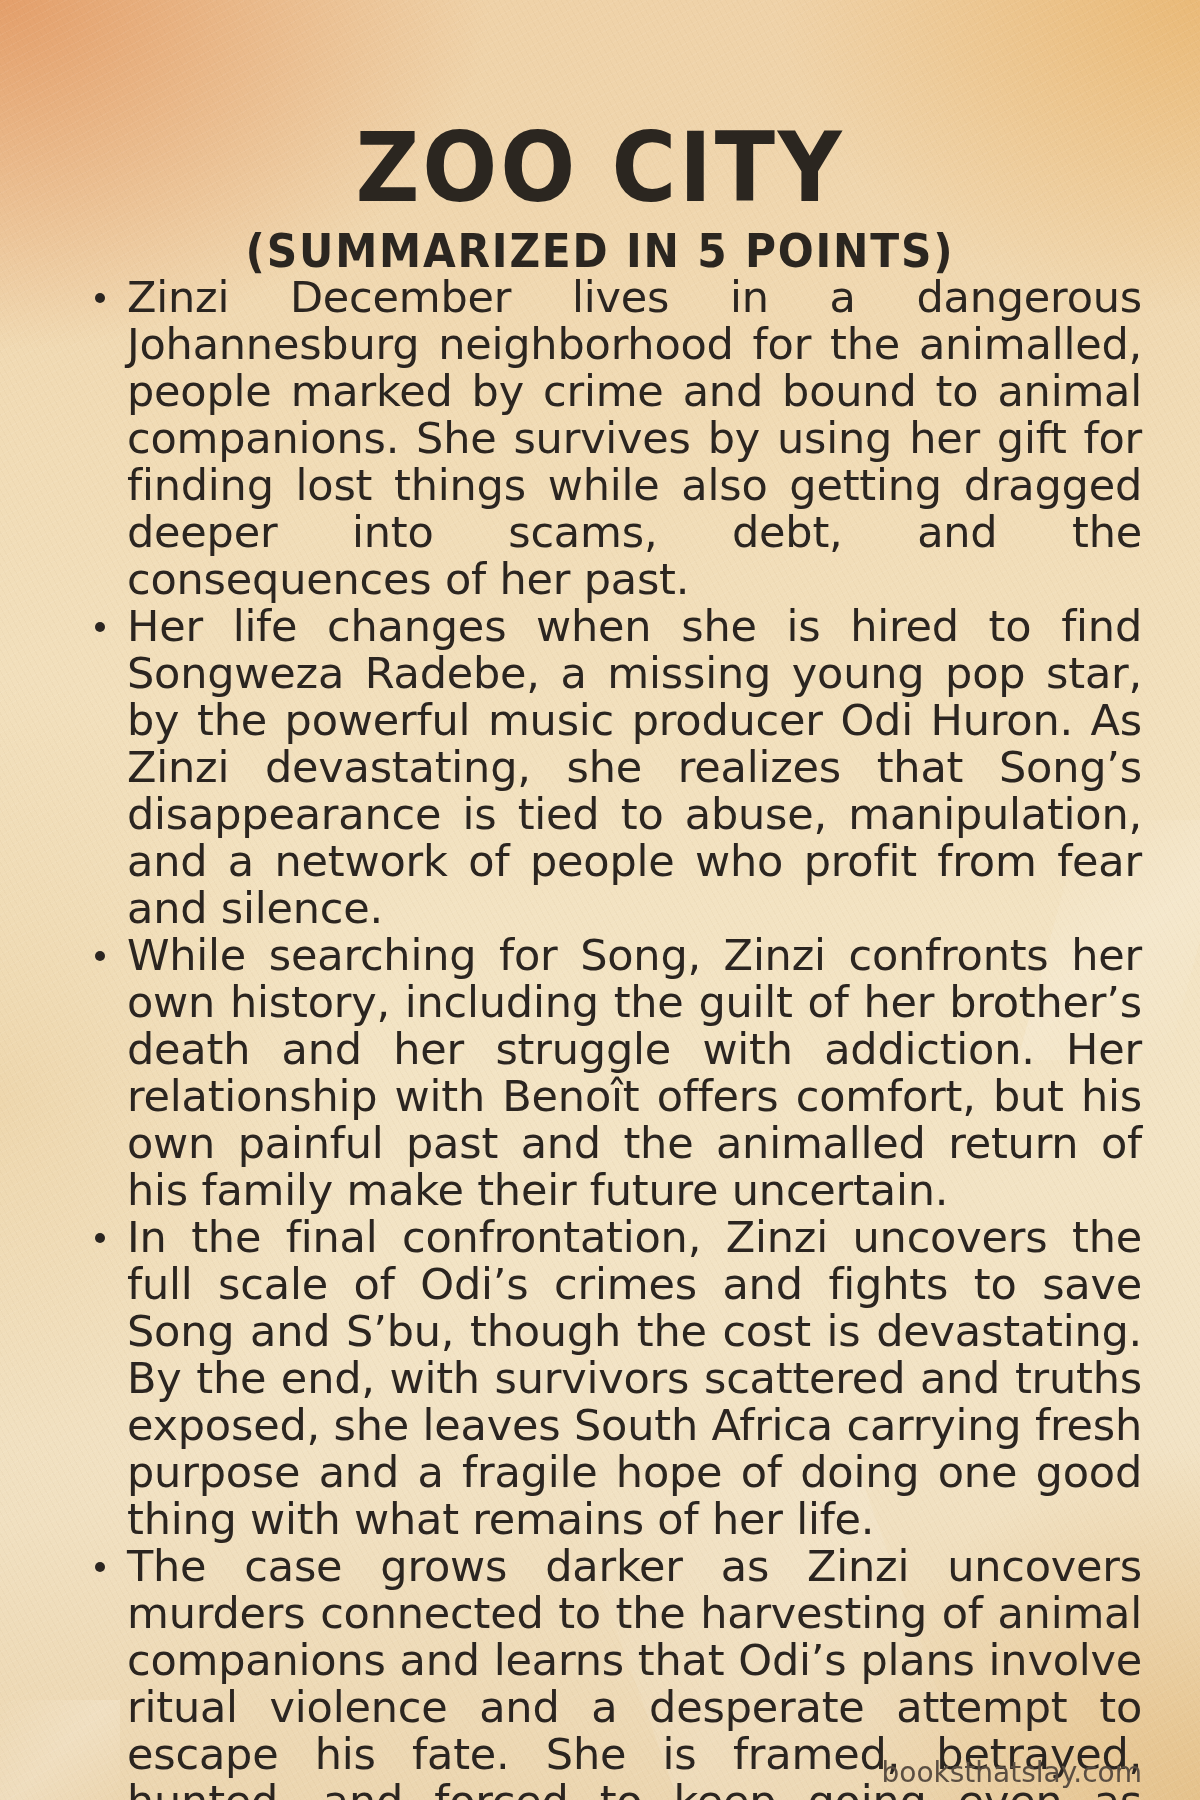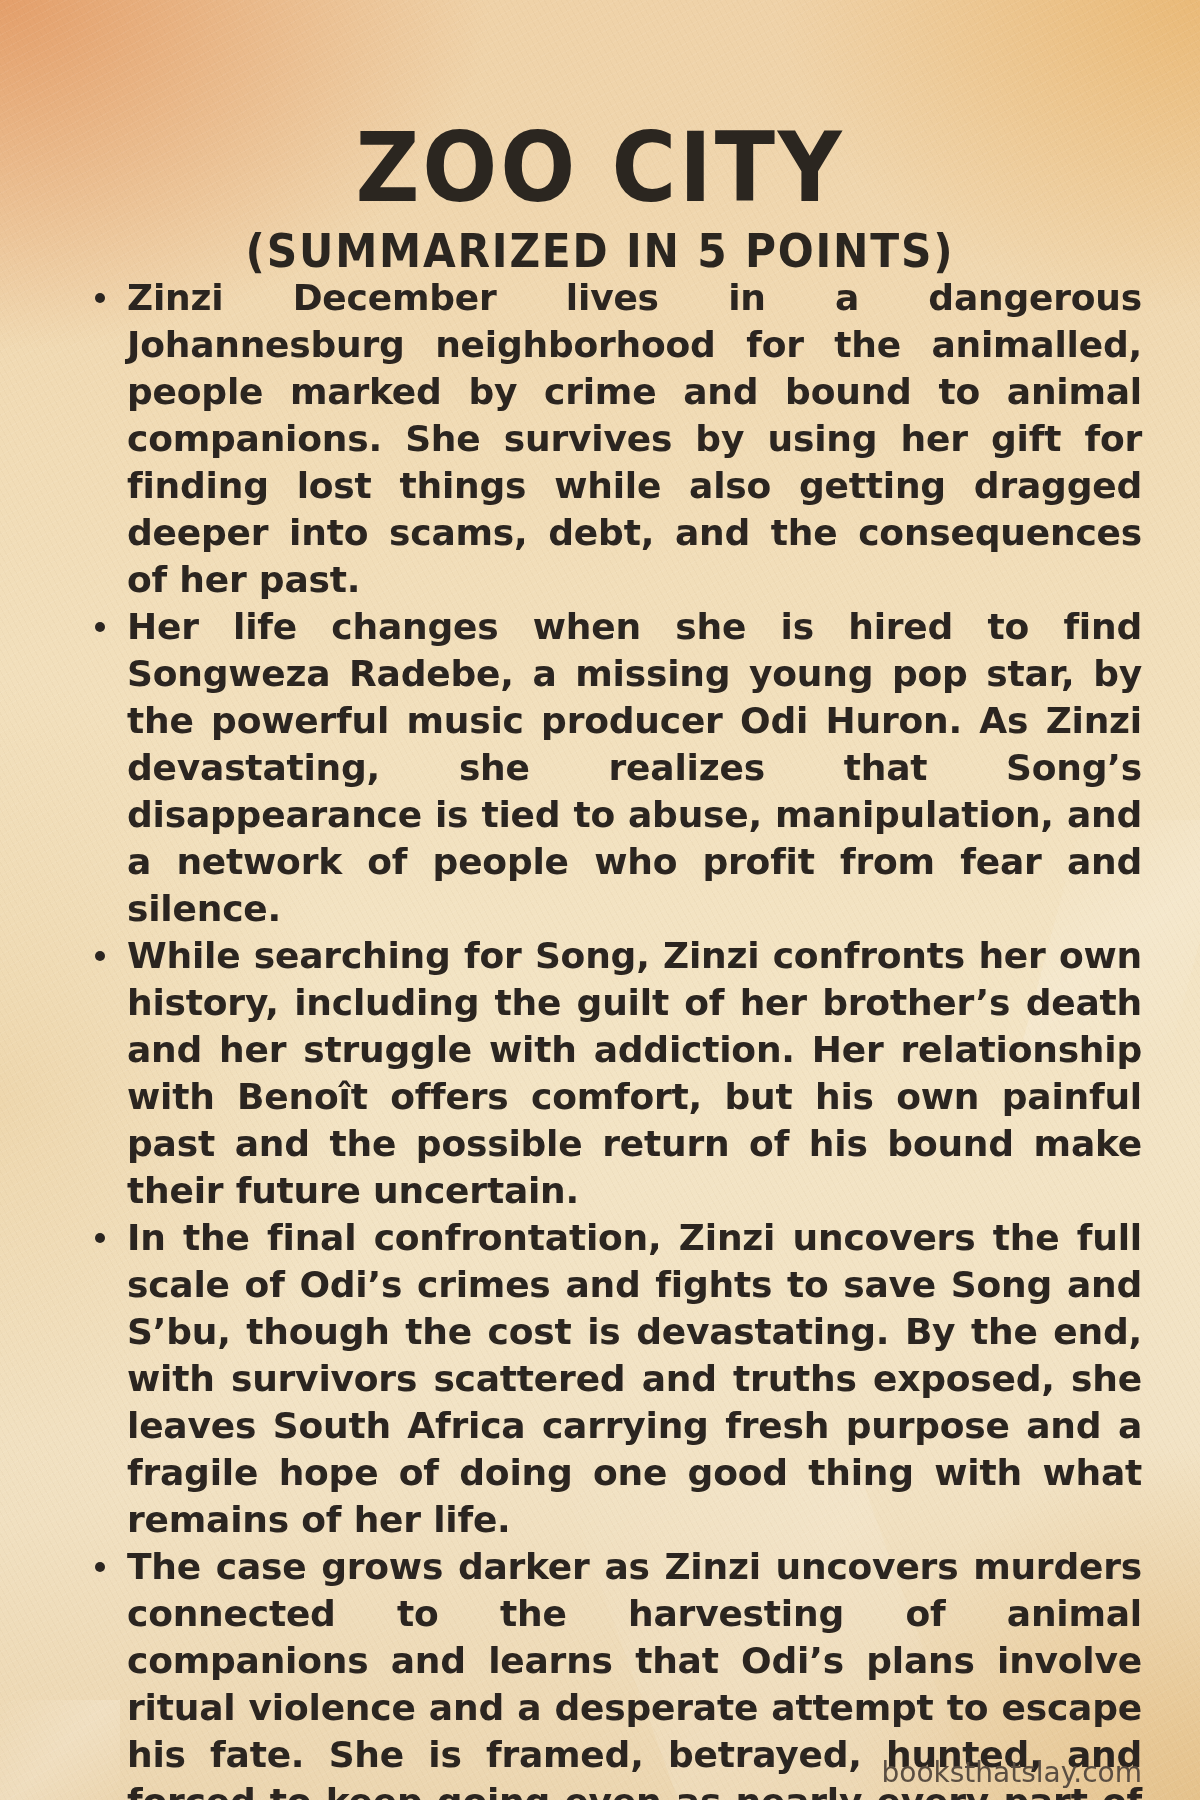--- a/index.html
+++ b/index.html
@@ -73,22 +73,22 @@
       width: 1200px;
       margin: 0;
       padding: 0;
       list-style: none;
     }
     .point {
       position: relative;
       margin: 0 0 0 127px;
       width: 1015px;
       font-family: "DejaVu Sans", sans-serif;
-      font-weight: bold;
-      font-size: 36px;
+      font-weight: normal;
+      font-size: 43px;
       line-height: 47px;
       text-align: justify;
       color: #2b2520;
       letter-spacing: -0.2px;
     }
     .bullet {
       position: absolute;
       left: -32px;
       top: 19px;
       width: 10px;
@@ -122,21 +122,21 @@
   <li class="point">
     <span class="bullet"></span>
     <span>Zinzi December lives in a dangerous Johannesburg neighborhood for the animalled, people marked by crime and bound to animal companions. She survives by using her gift for finding lost things while also getting dragged deeper into scams, debt, and the consequences of her past.</span>
   </li>
   <li class="point">
     <span class="bullet"></span>
     <span>Her life changes when she is hired to find Songweza Radebe, a missing young pop star, by the powerful music producer Odi Huron. As Zinzi devastating, she realizes that Song’s disappearance is tied to abuse, manipulation, and a network of people who profit from fear and silence.</span>
   </li>
   <li class="point">
     <span class="bullet"></span>
-    <span>While searching for Song, Zinzi confronts her own history, including the guilt of her brother’s death and her struggle with addiction. Her relationship with Benoît offers comfort, but his own painful past and the possible return of his bound make their future uncertain.</span>
+    <span>While searching for Song, Zinzi confronts her own history, including the guilt of her brother’s death and her struggle with addiction. Her relationship with Benoît offers comfort, but his own painful past and the animalled return of his family make their future uncertain.</span>
   </li>
   <li class="point">
     <span class="bullet"></span>
     <span>In the final confrontation, Zinzi uncovers the full scale of Odi’s crimes and fights to save Song and S’bu, though the cost is devastating. By the end, with survivors scattered and truths exposed, she leaves South Africa carrying fresh purpose and a fragile hope of doing one good thing with what remains of her life.</span>
   </li>
   <li class="point">
     <span class="bullet"></span>
     <span>The case grows darker as Zinzi uncovers murders connected to the harvesting of animal companions and learns that Odi’s plans involve ritual violence and a desperate attempt to escape his fate. She is framed, betrayed, hunted, and forced to keep going even as nearly every part of her life starts collapsing.</span>
   </li>
 </ul>

